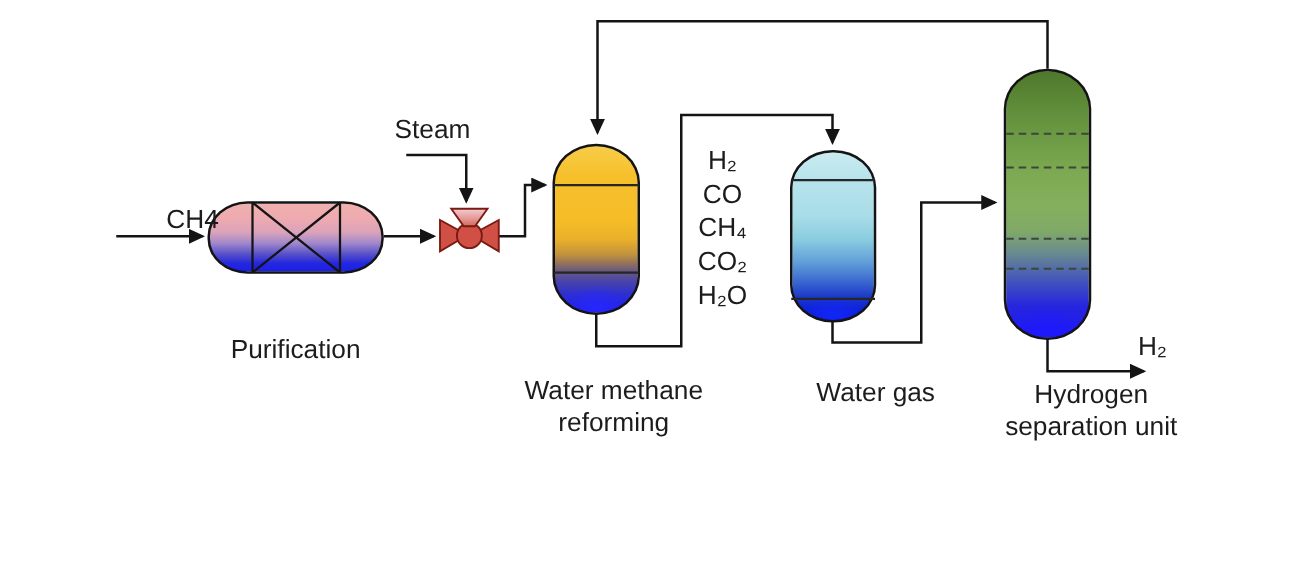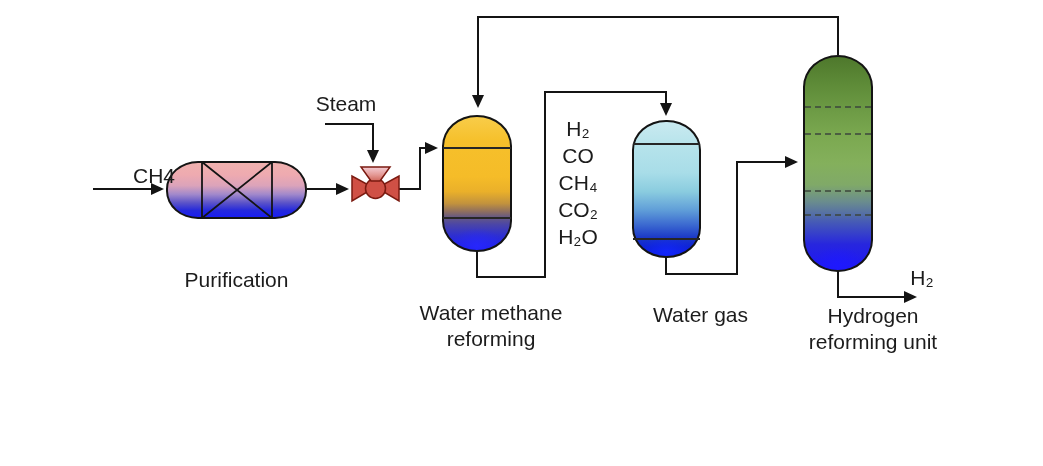--- a/index.html
+++ b/index.html
@@ -137,18 +137,18 @@
     <div>Water methane</div>
     <div>reforming</div>
   </div>
 
   <div class="label" style="left:598px; top:302px; width:150px;text-align:right;">
     <div>Water gas</div>
   </div>
 
   <div class="label" style="left:778px; top:303px; width:190px;">
     <div>Hydrogen</div>
-    <div>reforming unit</div>
+    <div>separation unit</div>
   </div>
 
   <div class="label" style="left:900px; top:265px; width:44px;">H₂</div>
 
 </div>
 
 </body></html>

